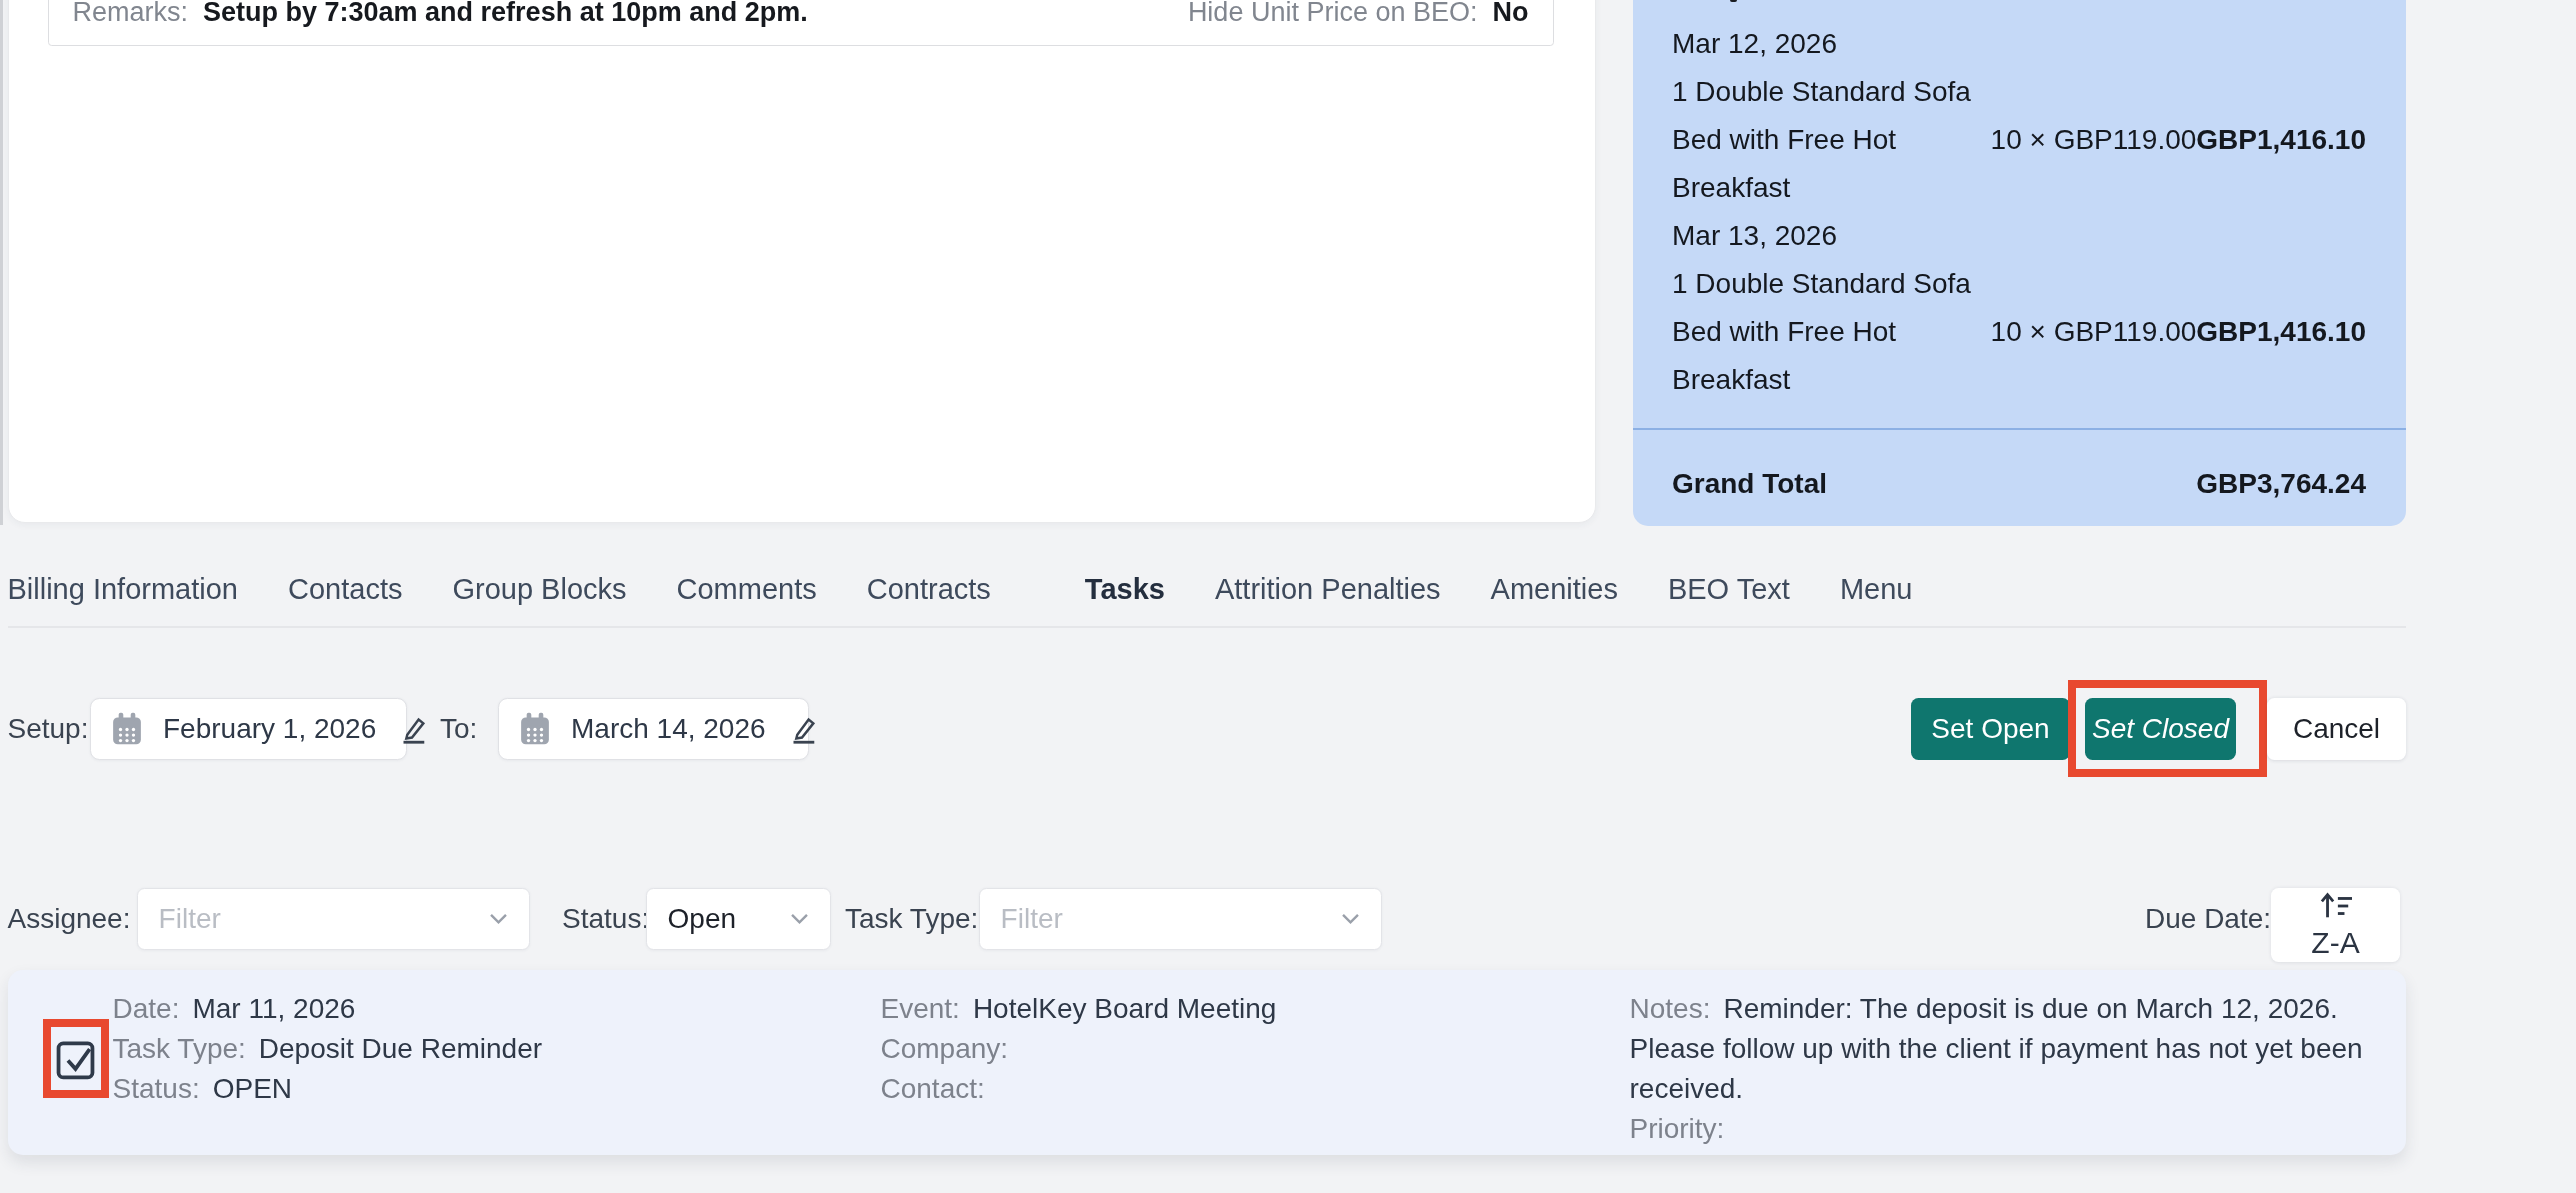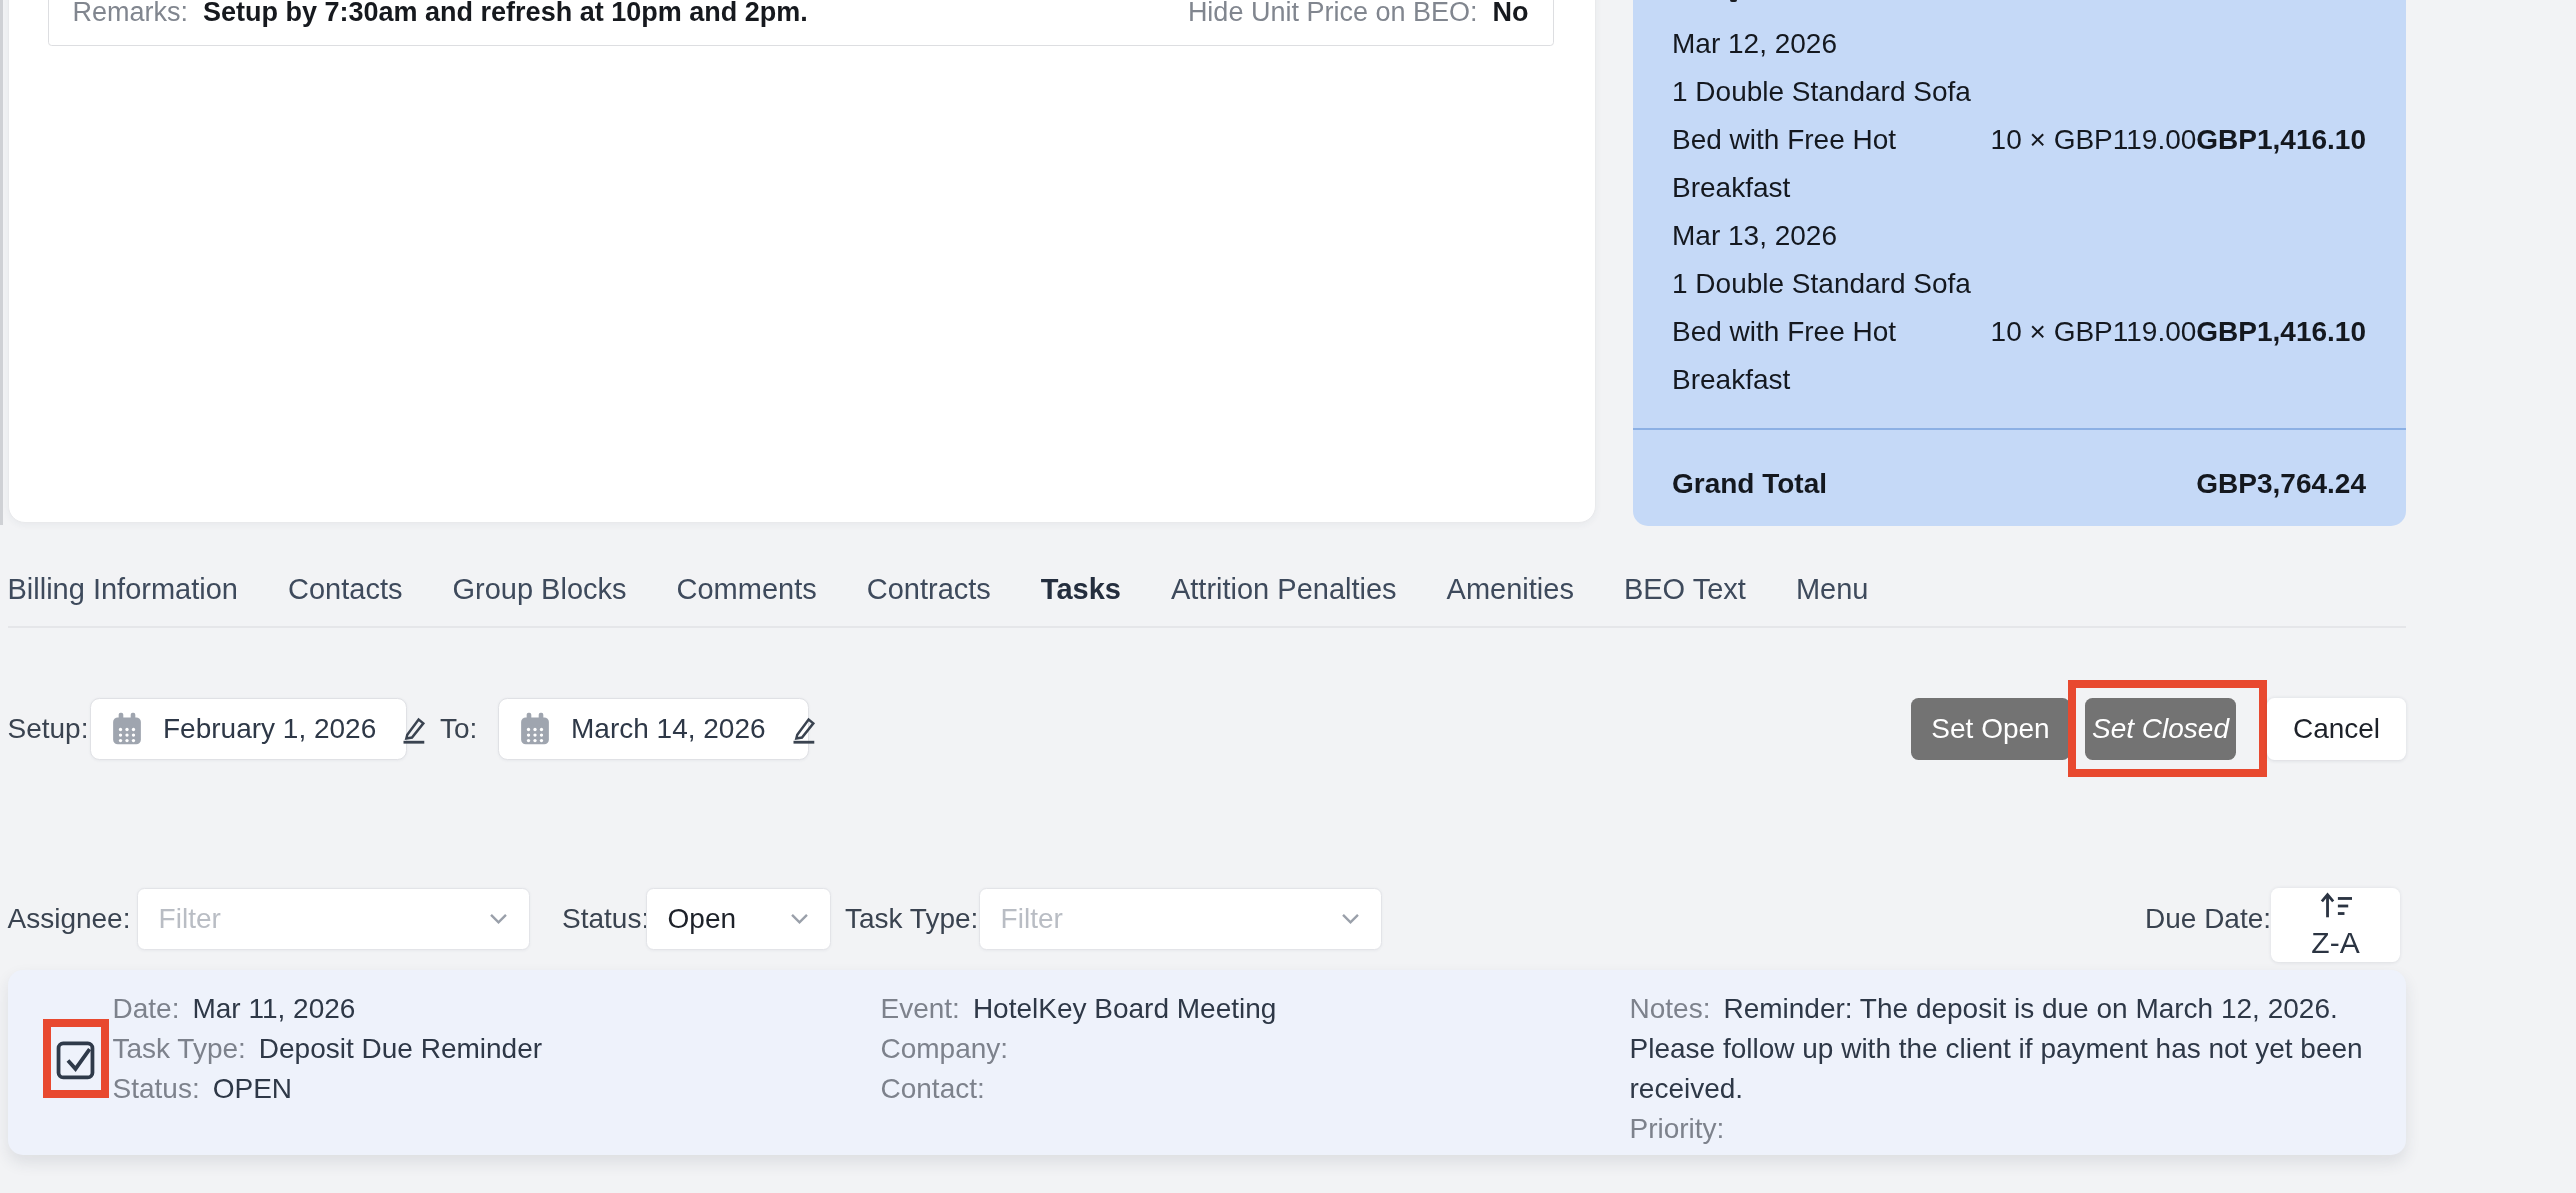--- a/index.html
+++ b/index.html
@@ -42,40 +42,40 @@
   .p-total { font-weight:700; white-space:nowrap; }
   .p-divider { height:1.9px; background:#8cb0e4; margin:24px -40px 0 -39px; }
   .p-grand { display:flex; justify-content:space-between; align-items:center; margin-top:30px; font-weight:700; line-height:48px; }
 
   
   .tabs {
     position:absolute; left:7.5px; top:573px; width:2398px;
     display:flex; gap:50px; font-size:29px; color:#3e4a5c; white-space:nowrap;
   }
   .tab { cursor:pointer; }
-  .tab.active { font-weight:700; color:#242e3e; }
+  .tab.active { font-weight:700; color:#242e3e;margin-left:44px; }
   .tabs-divider { position:absolute; left:7.5px; top:626px; width:2398px; height:1.9px; background:#e5e6e9; }
 
   
   .row-label { position:absolute; font-size:28px; color:#3a4350; line-height:62px; white-space:nowrap; }
   .date-box {
     position:absolute; top:698px; height:62px; background:#fff;
     border:1.9px solid #e0e1e5; border-radius:9.4px; display:flex; align-items:center;
     gap:19px; padding:9px 19px; box-shadow:0 0.9px 2.8px rgba(40,50,70,.05);
   }
   .date-text { color:#2e3847; white-space:nowrap; }
   .icon { display:inline-flex; align-items:center; justify-content:center; }
 
   
   .btn {
     position:absolute; top:698px; height:62px; border:none; border-radius:7.5px;
     font-size:28px; font-family:"Liberation Sans", sans-serif; cursor:pointer;
     display:flex; align-items:center; justify-content:center;
   }
-  .btn-blue { background:#737373; color:#ffffff; }
+  .btn-blue { background:#0f766e; color:#ffffff; }
   .btn-white { background:#ffffff; color:#1d2129; box-shadow:0 0.9px 3.7px rgba(40,50,70,.12); }
   .annotation {
     position:absolute; border:8.4px solid #e8492f; background:transparent; pointer-events:none;
   }
 
   
   .select-box {
     position:absolute; top:888px; height:62px; background:#fff;
     border:1.9px solid #e3e4e8; border-radius:7.5px; display:flex; align-items:center;
     justify-content:space-between; padding:0 20.6px; box-shadow:0 0.9px 2.8px rgba(40,50,70,.05);

